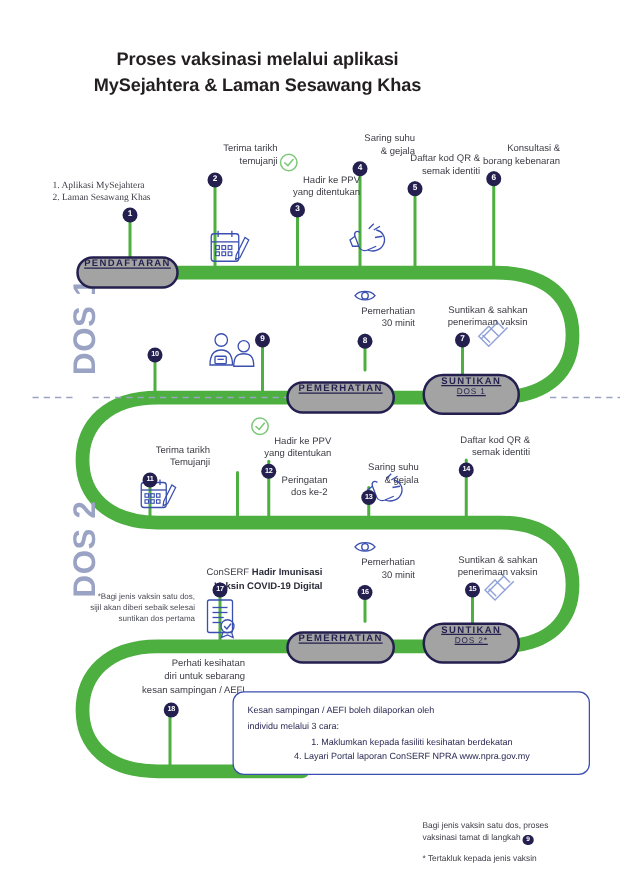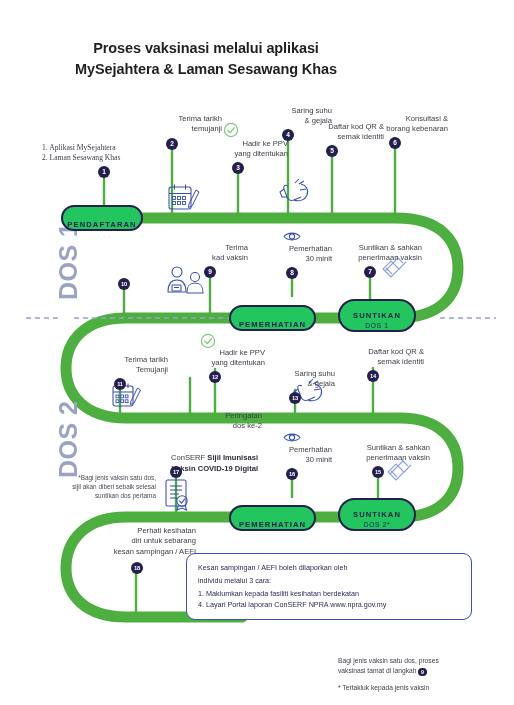--- a/index.html
+++ b/index.html
@@ -71,29 +71,30 @@
     line-height:12px;
     text-align:center;
     letter-spacing:-0.2px;
   }
   .num.wide{font-size:5.8px;}
 
   
   .pill{
     position:absolute;
     box-sizing:border-box;
-    background:#22c55e;
+    background:#a3a3a3;
     border:2.2px solid #231f4f;
     border-radius:999px;
     color:#231f4f;
     text-align:center;
     display:flex;
     flex-direction:column;
     align-items:center;
-    justify-content:flex-end;
+    justify-content:flex-start;
+    text-decoration:underline;
   }
   .pill .p-main{
     font-size:7.6px;
     font-weight:bold;
     letter-spacing:1.1px;
     line-height:1.1;
   }
   .pill .p-sub{
     font-size:6.6px;
     letter-spacing:0.7px;
@@ -110,21 +111,21 @@
     border:1.1px solid #3a4fb0;
     border-radius:9px;
     background:#ffffff;
     padding:8px 10px 8px 11px;
     color:#2a2a55;
     font-size:7.2px;
     line-height:1.55;
   }
   #callout .co-head{font-weight:normal;margin-bottom:2px;}
   #callout .co-list{margin:0;padding:0;list-style:none;}
-  #callout .co-list li{white-space:nowrap;}
+  #callout .co-list li{white-space:nowrap;text-align:center;}
 
   
   #footer{
     position:absolute;
     left:338px; top:656px;
     width:160px;
     color:#3c3c46;
     font-size:6.7px;
     line-height:1.45;
   }
@@ -360,55 +361,53 @@
   <div class="num" style="left:389px; top:137px;">6</div>
 
   <div class="cap" style="left:318px; top:243px; width:104px;">Suntikan &amp; sahkan
 penerimaan vaksin</div>
   <div class="num" style="left:364px; top:266px;">7</div>
 
   <div class="cap" style="left:252px; top:244px; width:80px;">Pemerhatian
 30 minit</div>
   <div class="num" style="left:286px; top:267px;">8</div>
 
-  <div class="cap" style="left:172px; top:243px; width:76px;">Terima
-kad vaksin</div>
   <div class="num" style="left:204px; top:266px;">9</div>
 
   <div class="num wide" style="left:118px; top:278px;">10</div>
 
   <div class="cap" style="left:72px; top:355px; width:96px;">Terima tarikh
 Temujanji</div>
   <div class="num wide" style="left:114px; top:378px;">11</div>
 
   <div class="cap" style="left:165px; top:348px; width:100px;">Hadir ke PPV
 yang ditentukan</div>
   <div class="num wide" style="left:209px; top:371px;">12</div>
 
   <div class="cap" style="left:255px; top:369px; width:80px;">Saring suhu
 &amp; gejala</div>
   <div class="num wide" style="left:289px; top:392px;">13</div>
 
   <div class="cap" style="left:322px; top:347px; width:102px;">Daftar kod QR &amp;
 semak identiti</div>
   <div class="num wide" style="left:367px; top:370px;">14</div>
 
-  <div class="cap" style="left:178px; top:379px; width:84px;margin-top:32px;">Peringatan
+  <div class="cap" style="left:178px; top:379px; width:84px;">Peringatan
 dos ke-2</div>
 
   <div class="cap" style="left:326px; top:443px; width:104px;">Suntikan &amp; sahkan
 penerimaan vaksin</div>
   <div class="num wide" style="left:372px; top:466px;">15</div>
 
   <div class="cap" style="left:252px; top:445px; width:80px;">Pemerhatian
 30 minit</div>
   <div class="num wide" style="left:286px; top:468px;">16</div>
 
   <div class="cap" style="left:96px; top:443px; width:162px;">
-    <span>ConSERF </span><b>Sijil Imunisasi</b><br><b>Vaksin COVID-19 Digital</b>
+    <span>ConSERF </span><b>Hadir Imunisasi</b><br><b>Vaksin COVID-19 Digital</b>
   </div>
   <div class="num wide" style="left:170px; top:466px;">17</div>
 
   <div class="cap right small" style="left:28px; top:474px; width:128px;">*Bagi jenis vaksin satu dos,
 sijil akan diberi sebaik selesai
 suntikan dos pertama</div>
 
   <div class="cap" style="left:78px; top:526px; width:118px;">Perhati kesihatan
 diri untuk sebarang
 kesan sampingan / AEFI</div>

